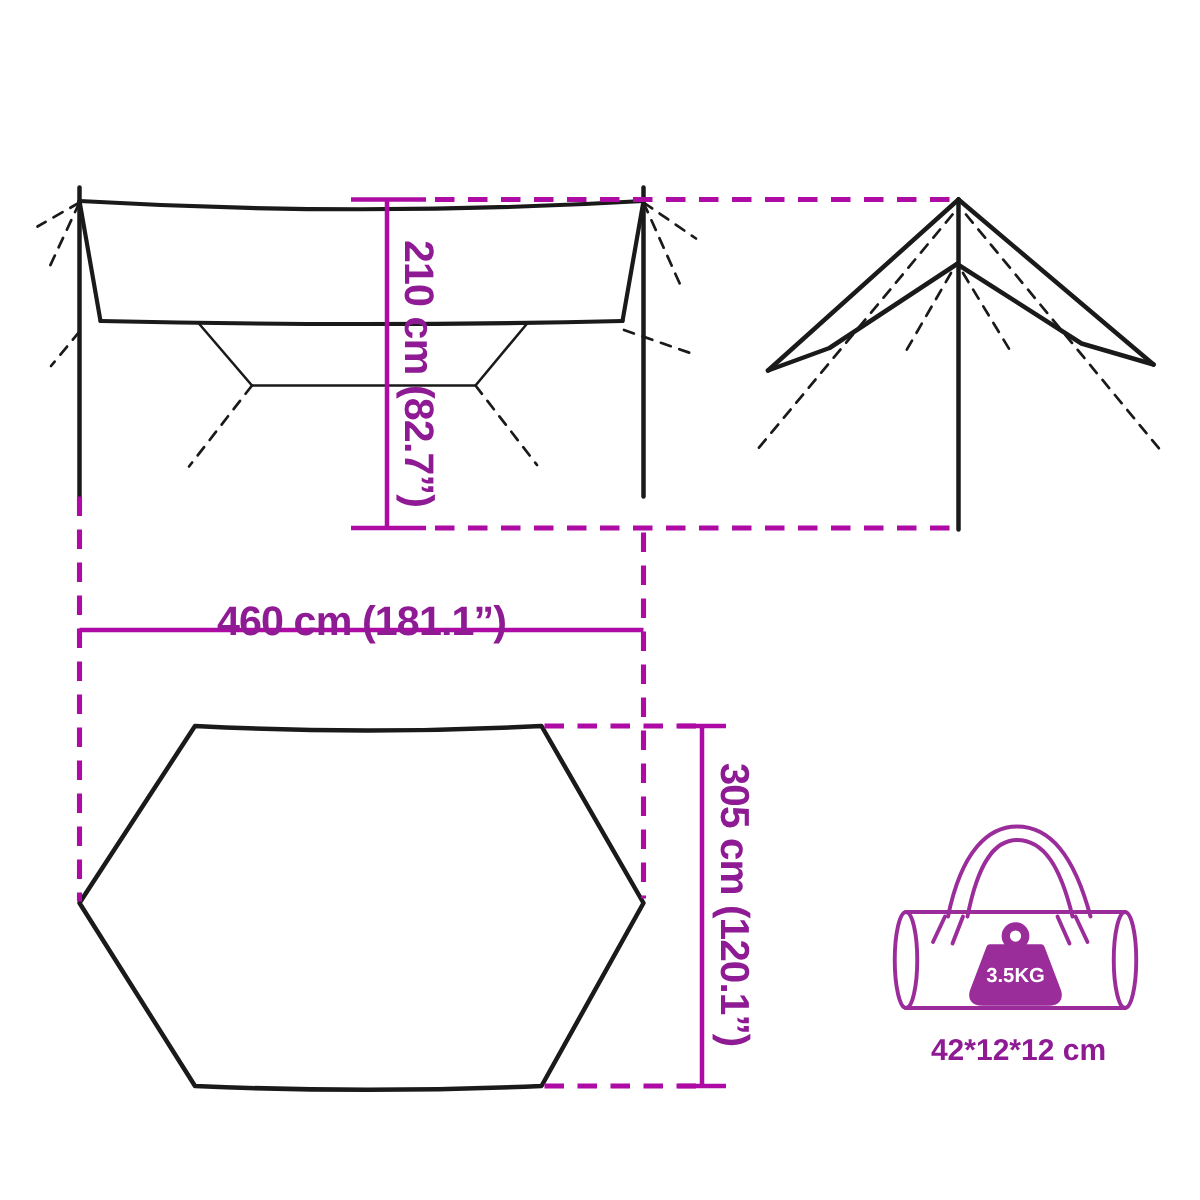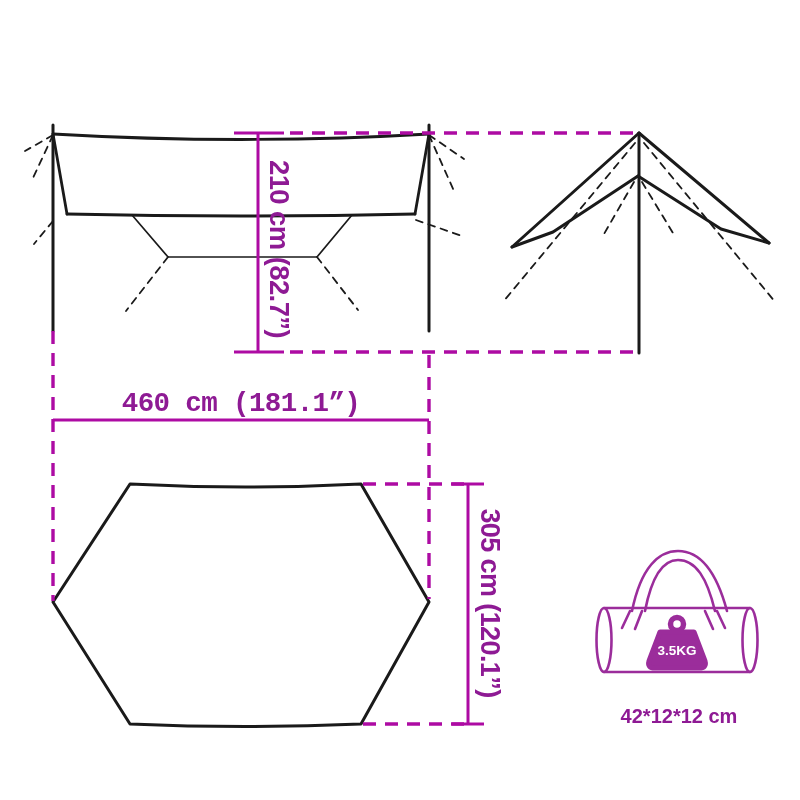--- a/index.html
+++ b/index.html
@@ -23,21 +23,20 @@
   .dim-label.vertical{
     transform:translate(-50%,-50%) rotate(90deg);
   }
   .bag-size-label{
     position:absolute;
     font-weight:700;
     font-size:20px;
     color:#8E1A94;
     white-space:nowrap;
     transform:translate(-50%,-50%);
-    margin-top:15px;
   }
   .weight-label{
     position:absolute;
     font-weight:700;
     font-size:13.5px;
     color:#ffffff;
     white-space:nowrap;
     transform:translate(-50%,-50%);
   }
 </style>
@@ -136,21 +135,21 @@
     </g>
 
     <g>
       <circle cx="677" cy="624" r="6.5" fill="none" stroke="#9B2D9B" stroke-width="5.5"></circle>
       <path d="M660,632 H694 L705,661 Q707,668 699,668 H655 Q647,668 649,661 Z" fill="#9B2D9B" stroke="#9B2D9B" stroke-width="5" stroke-linejoin="round"></path>
     </g>
   </svg>
 
   <div class="dim-label vertical" style="left:279px; top:249px;">210 cm (82.7”)</div>
 
-  <div class="dim-label" style="left:241px; top:403px;font-family:Liberation Mono, monospace;">460 cm (181.1”)</div>
+  <div class="dim-label" style="left:241px; top:414px;">460 cm (181.1”)</div>
 
   <div class="dim-label vertical" style="left:489px; top:603px; font-size:27px;">305 cm (120.1”)</div>
 
   <div class="weight-label" style="left:677px; top:650px;text-align:center;">3.5KG</div>
 
   <div class="bag-size-label" style="left:679px; top:701px;">42*12*12 cm</div>
 
 </div>
 
 </body></html>

